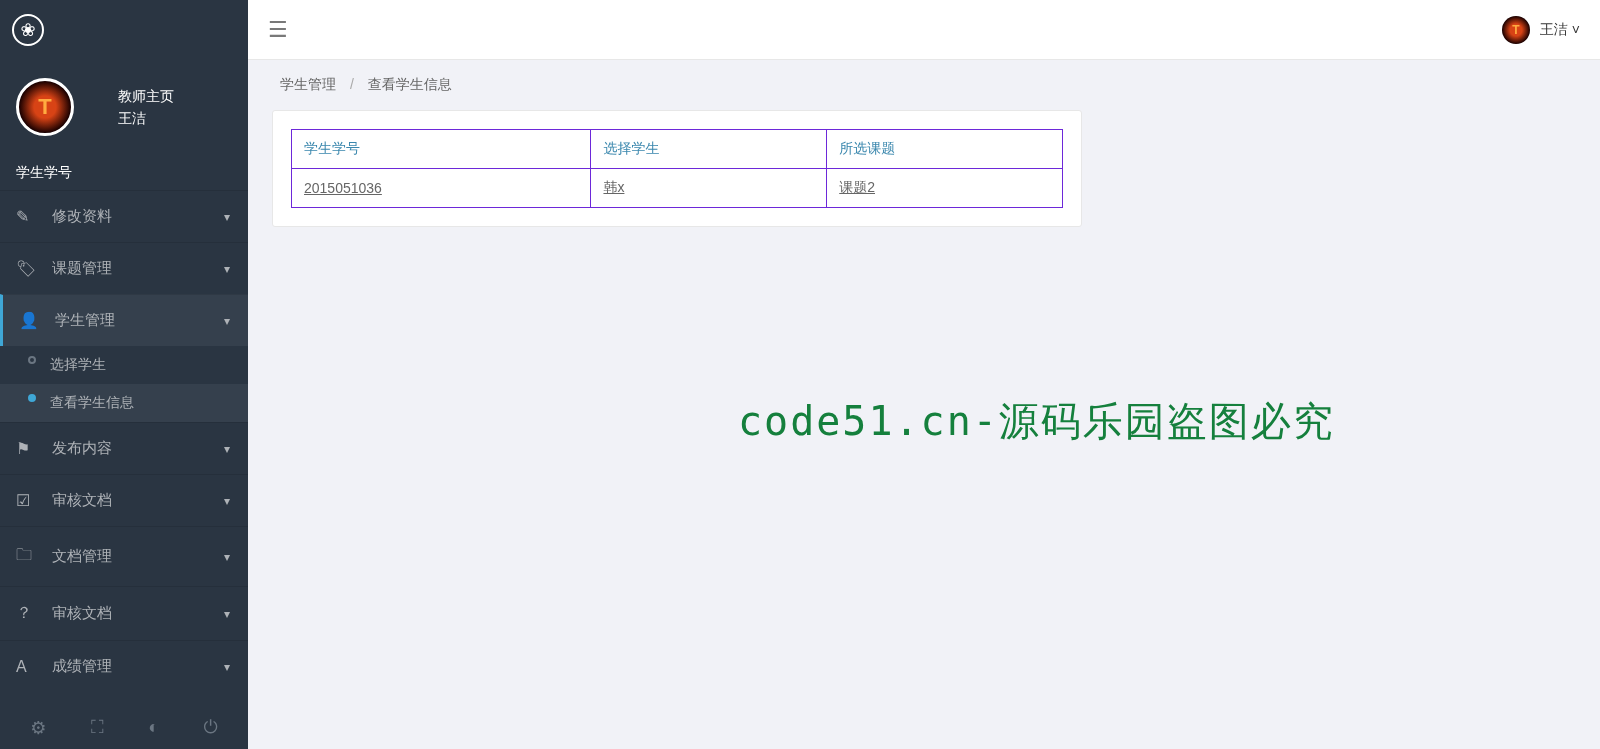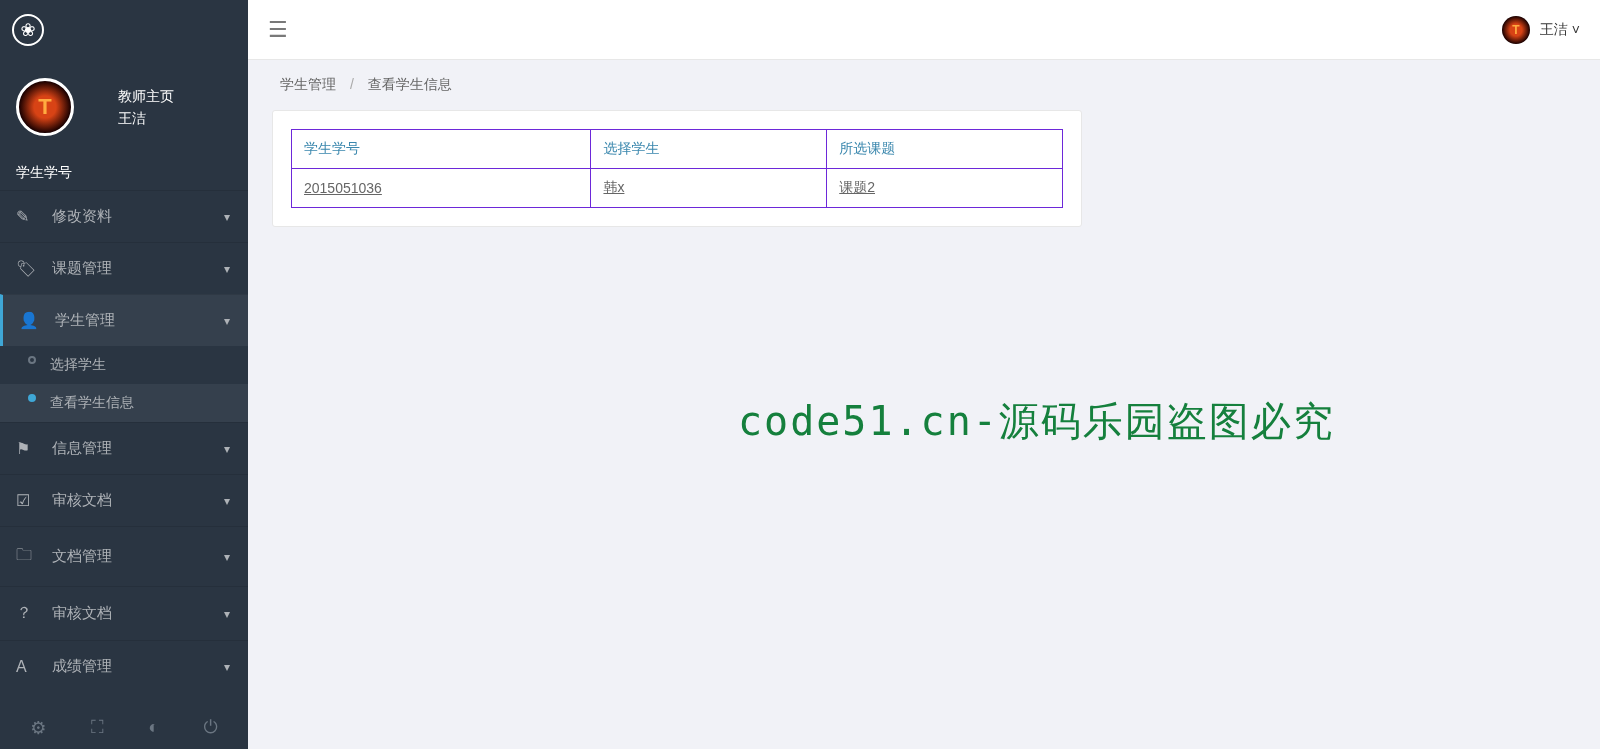--- a/index.html
+++ b/index.html
@@ -75,21 +75,21 @@
   <div class="sub-item">
     <span class="dot"></span>
     <span>选择学生</span>
   </div>
   <div class="sub-item active">
     <span class="dot"></span>
     <span>查看学生信息</span>
   </div>
   <div class="nav-item">
     <span class="ico">⚑</span>
-    <span>信息管理</span>
+    <span>发布内容</span>
     <span class="chev">▾</span>
   </div>
   <div class="nav-item">
     <span class="ico">☑</span>
     <span>审核文档</span>
     <span class="chev">▾</span>
   </div>
   <div class="nav-item">
     <span class="ico">🗀</span>
     <span>文档管理</span>

